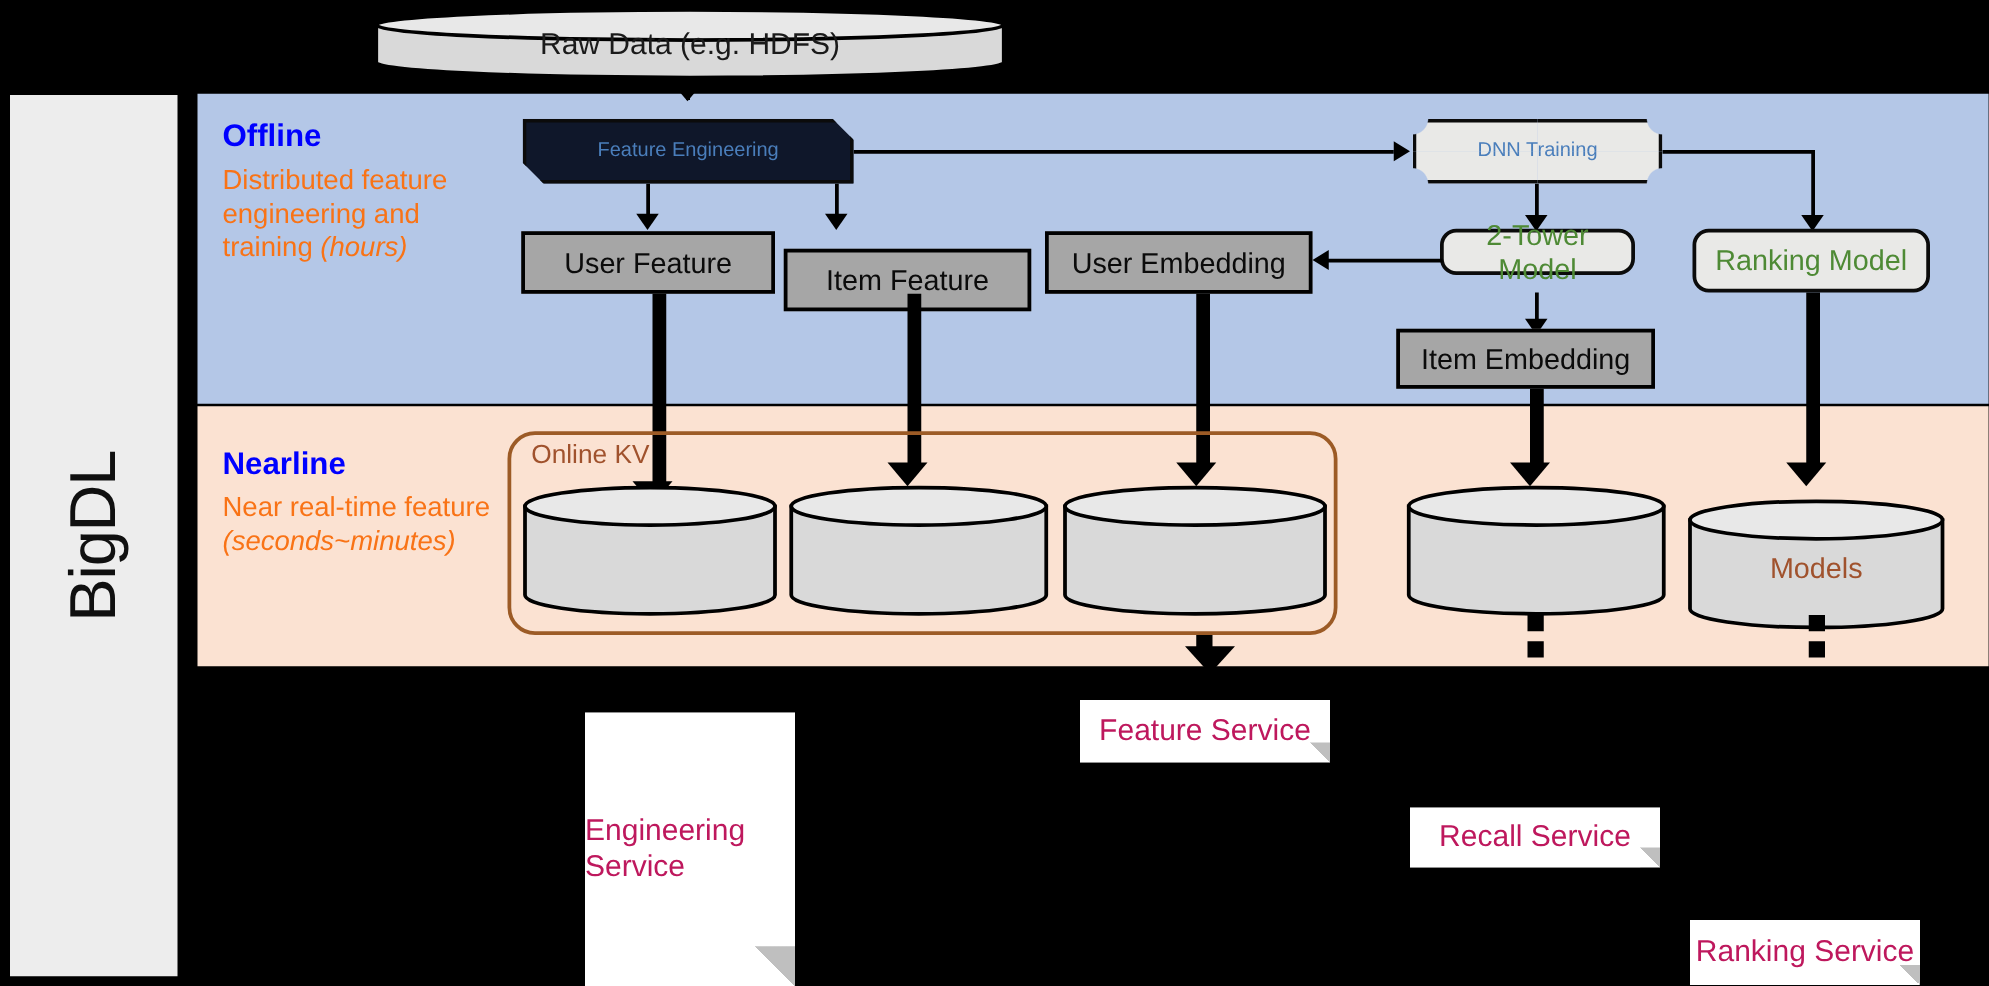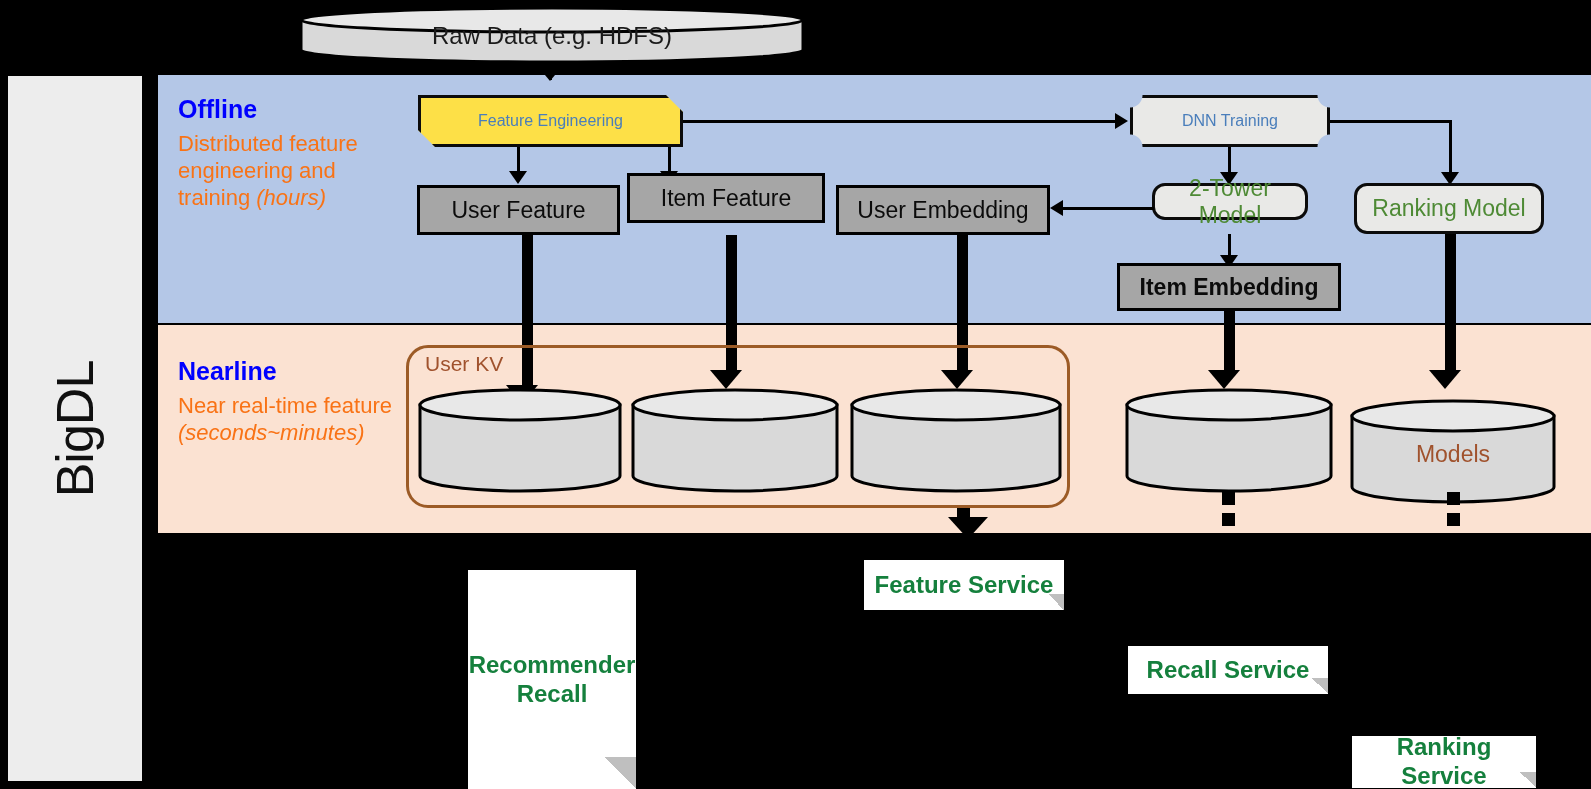--- a/index.html
+++ b/index.html
@@ -38,21 +38,21 @@
   .graybox{background:#a6a6a6;border:3px solid #000;font-size:23px;color:#0b0b0b;}
 
   
   .litebox{background:#e9e9e7;border:3px solid #0b0b0b;font-size:23px;}
   .blue-txt{color:#4a7ebb;}
   .green-txt{color:#4e8a35;}
 
   .rounded{border-radius:13px;}
   
   .chamfer{clip-path:polygon(0 0, calc(100% - 17px) 0, 100% 17px, 100% 100%, 17px 100%, 0 calc(100% - 17px));
-           border:none;background:#fde047;
+           border:none;background:#0f172a;
            box-shadow:inset 0 0 0 3px #0b0b0b;}
   
   .concave{border:none;background:#e9e9e7;box-shadow:inset 0 0 0 3px #0b0b0b;
     -webkit-mask:radial-gradient(circle 12px at 0 0,transparent 12px,#000 13px) 0 0/50% 50% no-repeat,
          radial-gradient(circle 12px at 100% 0,transparent 12px,#000 13px) 100% 0/50% 50% no-repeat,
          radial-gradient(circle 12px at 0 100%,transparent 12px,#000 13px) 0 100%/50% 50% no-repeat,
          radial-gradient(circle 12px at 100% 100%,transparent 12px,#000 13px) 100% 100%/50% 50% no-repeat;
          mask:radial-gradient(circle 12px at 0 0,transparent 12px,#000 13px) 0 0/50% 50% no-repeat,
          radial-gradient(circle 12px at 100% 0,transparent 12px,#000 13px) 100% 0/50% 50% no-repeat,
          radial-gradient(circle 12px at 0 100%,transparent 12px,#000 13px) 0 100%/50% 50% no-repeat,
@@ -83,21 +83,21 @@
       border-bottom:8px solid transparent;border-right:13px solid #000;}
   .sq{position:absolute;background:#000;width:13px;height:13px;}
 
   
   .doc{position:absolute;background:#fff;box-sizing:border-box;}
   .doc .doc-body{position:absolute;inset:0;background:#fff;
       clip-path:polygon(0 0,100% 0,100% calc(100% - 16px),calc(100% - 16px) 100%,0 100%);}
   .doc .doc-fold{position:absolute;right:0;bottom:0;width:16px;height:16px;
       background:linear-gradient(to bottom left,#bfbfbf 0 50%,transparent 50% 100%);}
   .doc .doc-txt{position:absolute;inset:0;display:flex;align-items:center;justify-content:center;
-      text-align:center;color:#15803d;font-size:24px;line-height:1.2;font-weight:bold;}
+      color:#be185d;font-size:24px;line-height:1.2;}
   #recommender-service{left:468px;top:570px;width:168px;height:219px;}
   #recommender-service .doc-body{clip-path:polygon(0 0,100% 0,100% calc(100% - 32px),calc(100% - 32px) 100%,0 100%);}
   #recommender-service .doc-fold{width:32px;height:32px;}
   #feature-service{left:864px;top:560px;width:200px;height:50px;}
   #recall-service{left:1128px;top:646px;width:200px;height:48px;padding-left:48px;}
   #ranking-service{left:1352px;top:736px;width:184px;height:52px;}
 </style>
 </head>
 <body>
 
@@ -143,21 +143,21 @@
   <div class="ahead-right" style="left:1115px;top:113px;"></div>
 
   <div class="ln thin-v" style="left:517px;top:147px;height:26px;"></div>
   <div class="ahead-down" style="left:509px;top:171px;"></div>
   <div class="ln thin-v" style="left:668px;top:147px;height:26px;"></div>
   <div class="ahead-down" style="left:660px;top:171px;"></div>
 
   <div class="gbox graybox" id="user-feature" style="left:417px;top:185px;width:203px;height:50px;">
     <span>User Feature</span>
   </div>
-  <div class="gbox graybox" id="item-feature" style="left:627px;top:173px;width:198px;height:50px;">
+  <div class="gbox graybox" id="item-feature" style="left:627px;top:199px;width:198px;height:50px;">
     <span>Item Feature</span>
   </div>
   <div class="gbox graybox" id="user-embedding" style="left:836px;top:185px;width:214px;height:50px;">
     <span>User Embedding</span>
   </div>
 
   <div class="ln thin-v" style="left:1228px;top:147px;height:28px;"></div>
   <div class="ahead-down" style="left:1220px;top:172px;"></div>
 
   <div class="ln thin-h" style="left:1330px;top:120px;width:122px;"></div>
@@ -170,41 +170,41 @@
   <div class="gbox litebox rounded" id="ranking-model" style="left:1354px;top:183px;width:190px;height:51px;">
     <span class="green-txt">Ranking Model</span>
   </div>
 
   <div class="ln thin-h" style="left:1062px;top:207px;width:92px;"></div>
   <div class="ahead-left" style="left:1050px;top:200px;"></div>
 
   <div class="ln thin-v" style="left:1228px;top:234px;height:25px;"></div>
   <div class="ahead-down" style="left:1220px;top:255px;"></div>
 
-  <div class="gbox graybox" id="item-embedding" style="left:1117px;top:263px;width:224px;height:48px;font-weight:bold;">
+  <div class="gbox graybox" id="item-embedding" style="left:1117px;top:263px;width:207px;height:48px;">
     <span>Item Embedding</span>
   </div>
 
   <div class="ln thick-v" style="left:522px;top:235px;height:155px;"></div>
   <div class="ahead-down-big" style="left:506px;top:385px;"></div>
 
   <div class="ln thick-v" style="left:726px;top:235px;height:140px;"></div>
   <div class="ahead-down-big" style="left:710px;top:370px;"></div>
 
   <div class="ln thick-v" style="left:957px;top:235px;height:140px;"></div>
   <div class="ahead-down-big" style="left:941px;top:370px;"></div>
 
   <div class="ln thick-v" style="left:1224px;top:311px;height:64px;"></div>
   <div class="ahead-down-big" style="left:1208px;top:370px;"></div>
 
   <div class="ln thick-v" style="left:1445px;top:234px;height:141px;"></div>
   <div class="ahead-down-big" style="left:1429px;top:370px;"></div>
 
   <div id="redis-container"></div>
-  <div id="redis-kv-label">User KV</div>
+  <div id="redis-kv-label">Online KV</div>
 
   <div class="cyl" style="left:417px;top:388px;width:206px;height:106px;">
     <svg width="206" height="106" viewBox="0 0 206 106">
       <path d="M3,17 L3,88 A100,15 0 0 0 203,88 L203,17 Z" fill="#d9d9d9" stroke="#000" stroke-width="3"></path>
       <ellipse cx="103" cy="17" rx="100" ry="15" fill="#e8e8e8" stroke="#000" stroke-width="3"></ellipse>
     </svg>
   </div>
 
   <div class="cyl" style="left:630px;top:388px;width:210px;height:106px;">
     <svg width="210" height="106" viewBox="0 0 210 106">
@@ -240,21 +240,21 @@
 
   <div class="sq" style="left:1222px;top:492px;"></div>
   <div class="sq" style="left:1222px;top:513px;"></div>
 
   <div class="sq" style="left:1447px;top:492px;"></div>
   <div class="sq" style="left:1447px;top:513px;"></div>
 
   <div class="doc" id="recommender-service">
     <div class="doc-body"></div>
     <div class="doc-fold"></div>
-    <div class="doc-txt">Recommender Recall</div>
+    <div class="doc-txt">Engineering Service</div>
   </div>
 
   <div class="doc" id="feature-service">
     <div class="doc-body"></div>
     <div class="doc-fold"></div>
     <div class="doc-txt">Feature Service</div>
   </div>
 
   <div class="doc" id="recall-service">
     <div class="doc-body"></div>

